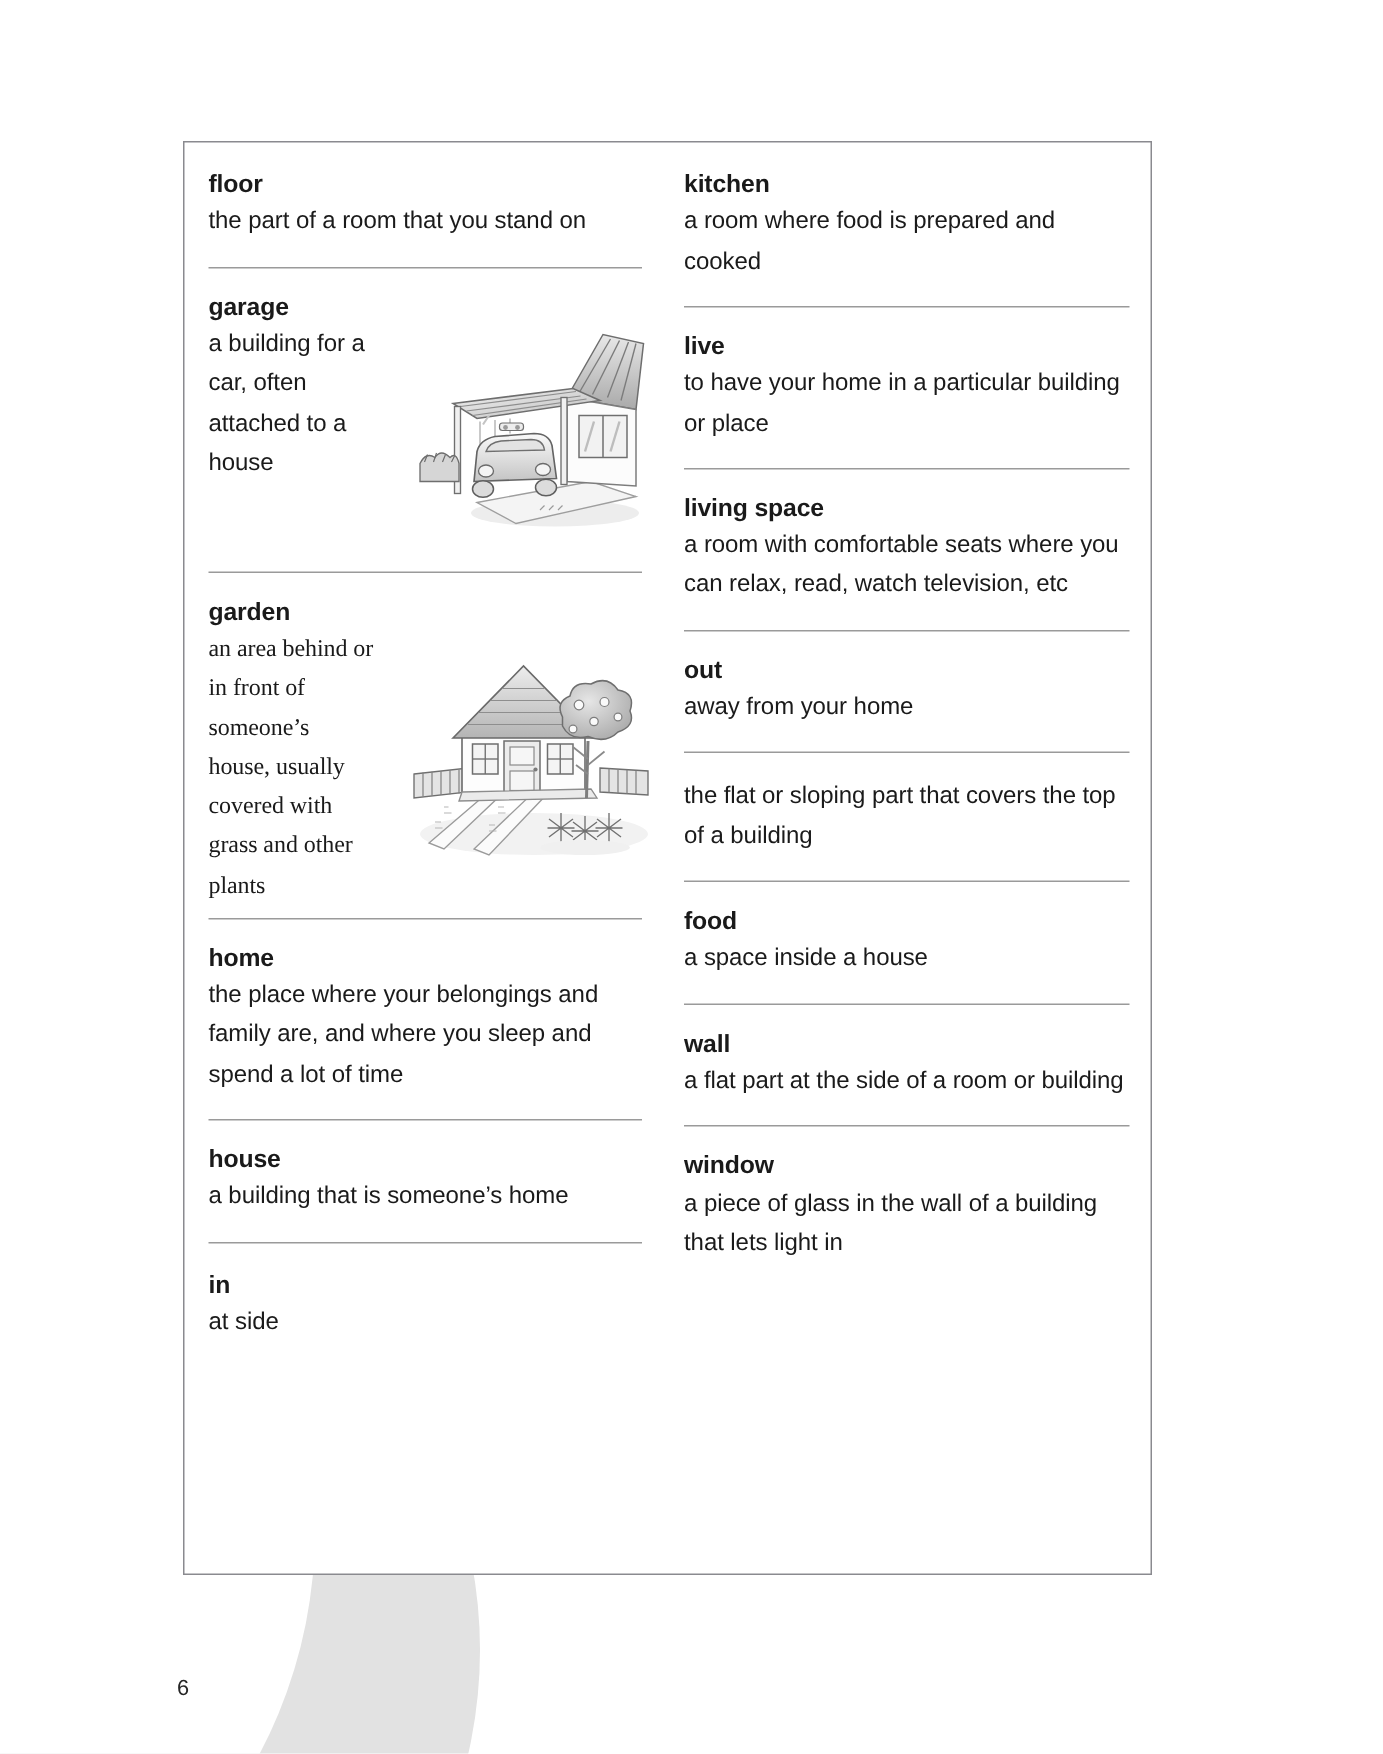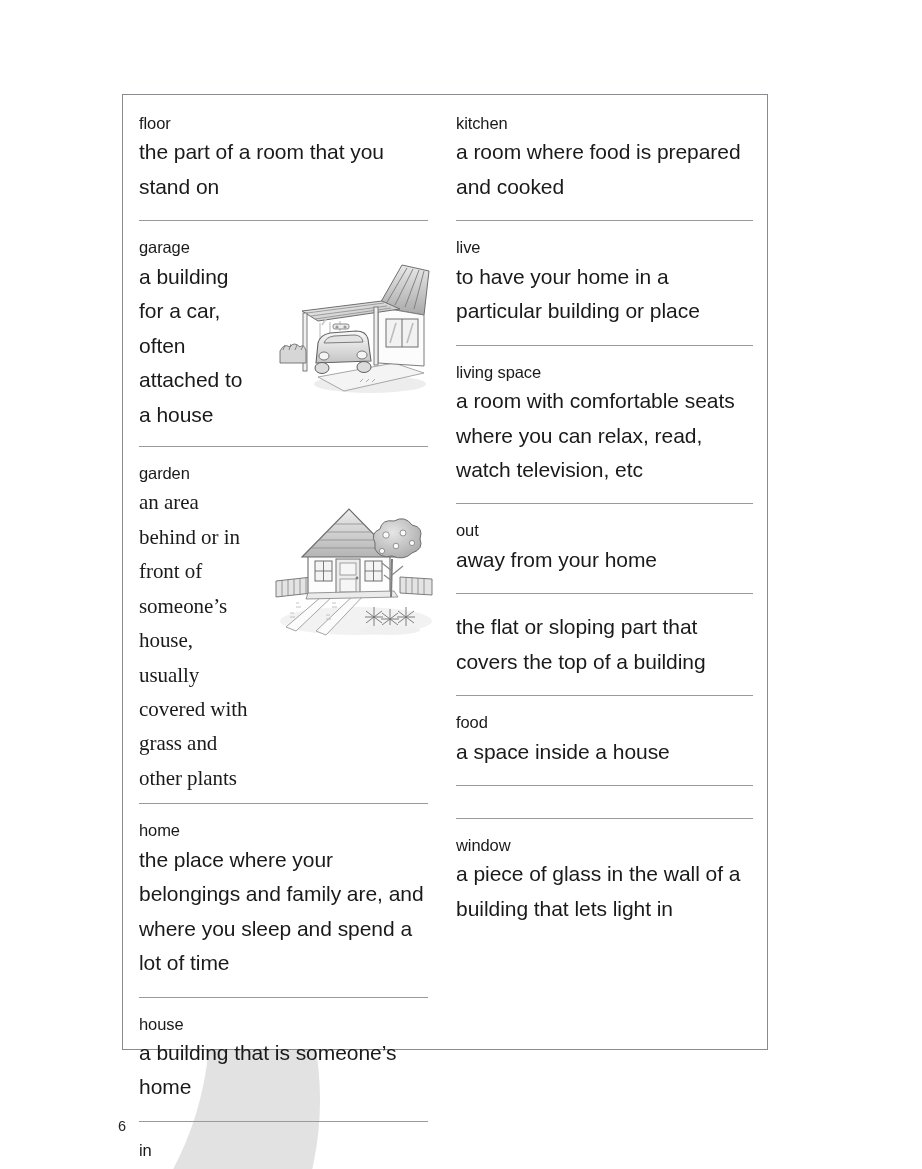--- a/index.html
+++ b/index.html
@@ -72,28 +72,28 @@
   .col-right {
     width: 328px;
     padding: 18px 14px 0 16px;
   }
 
   .entry {
     position: relative;
   }
 
   .headword {
-    font-weight: normal;
+    font-weight: bold;
     font-size: 16.5px;
     line-height: 1.30;
     letter-spacing: -0.1px;
     margin: 0 0 1px 0;
   }
   .def {
-    font-size: 21px;
+    font-size: 16px;
     line-height: 1.64;
     letter-spacing: -0.05px;
     margin: 0;
   }
 
   .divider {
     height: 0;
     border-top: 1.2px solid #9a9a9a;
   }
 
@@ -369,20 +369,24 @@
 
       <div class="entry">
         <div class="headword">food</div>
         <div class="def">a space inside a house</div>
       </div>
 
       <div class="gap-before"></div>
       <div class="divider"></div>
       <div class="gap-after"></div>
 
+      <div class="entry">
+        <div class="headword">wall</div>
+        <div class="def">a flat part at the side of a room or building</div>
+      </div>
 
       <div class="gap-before"></div>
       <div class="divider"></div>
       <div class="gap-after"></div>
 
       <div class="entry">
         <div class="headword">window</div>
         <div class="def">a piece of glass in the wall of a building that lets light in</div>
       </div>
 

